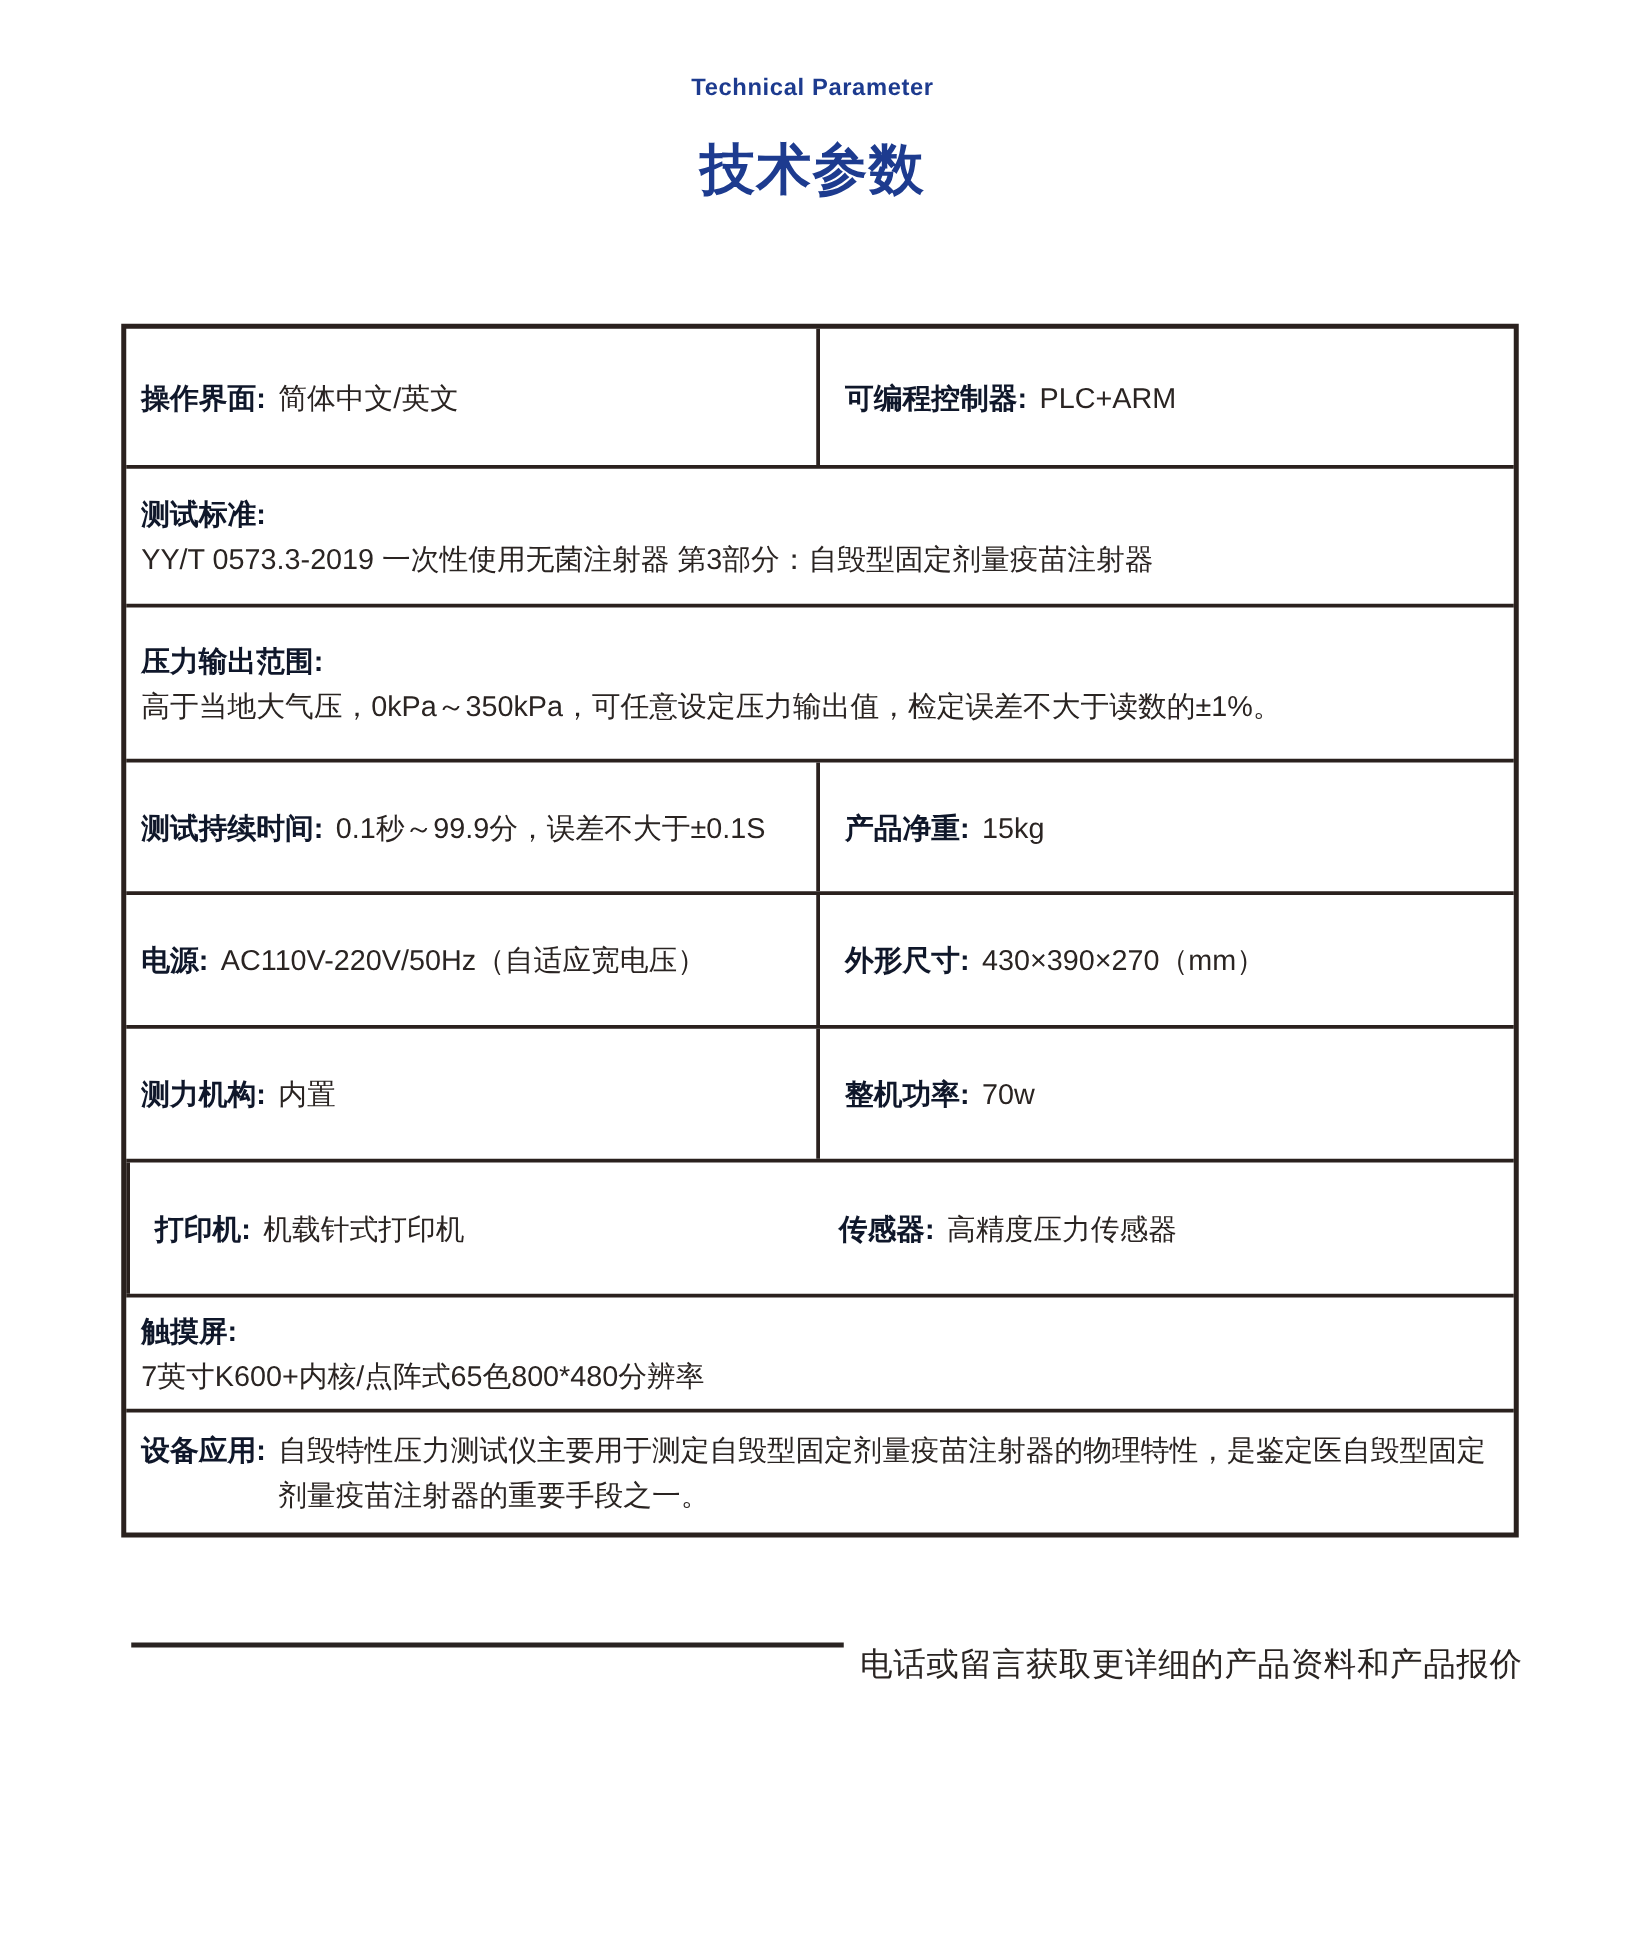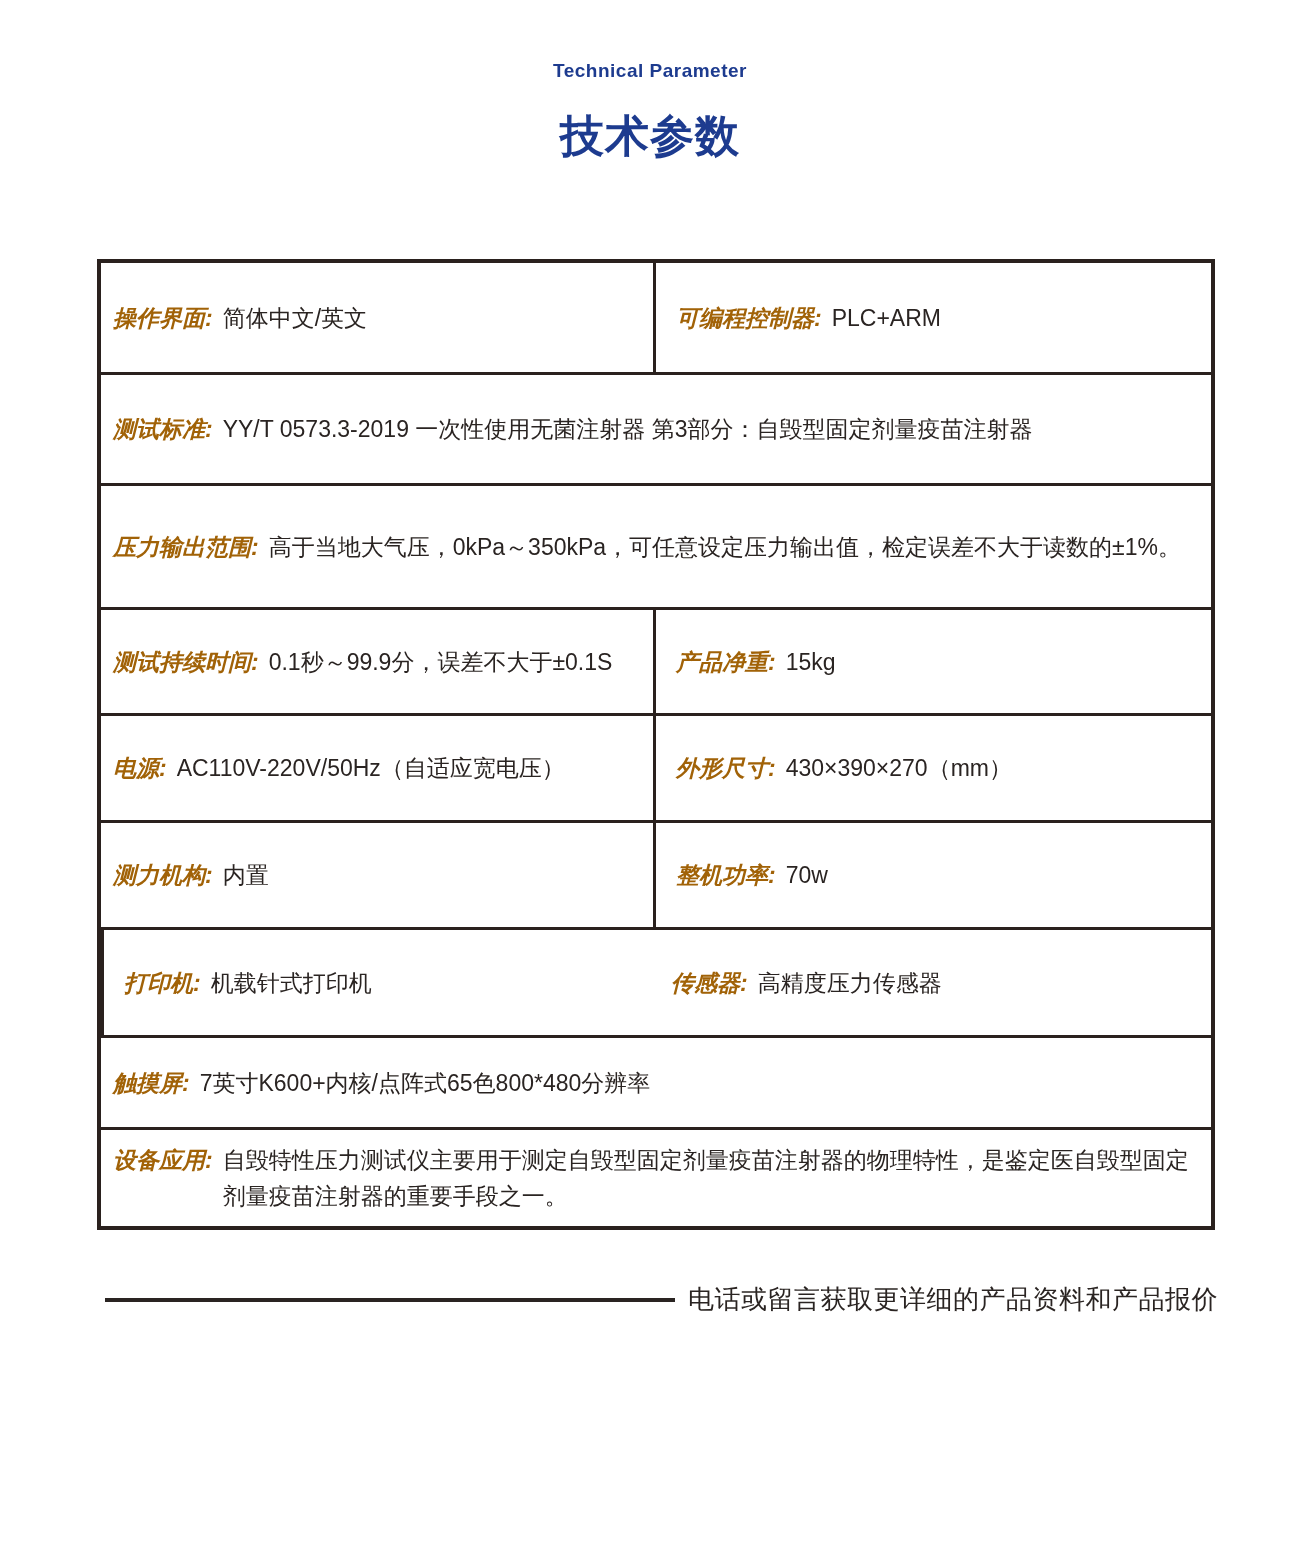--- a/index.html
+++ b/index.html
@@ -28,29 +28,29 @@
   .t-row { display:flex; box-sizing:border-box; }
   .t-row + .t-row { border-top:3px solid #2a211e; }
   .t-cell {
     display:flex; align-items:center; box-sizing:border-box;
     padding-left:12px; overflow:hidden;
   }
   .cell-left  { width:552px; flex:none; }
   .cell-right { flex:1 1 auto; border-left:3px solid #2a211e; padding-left:20px; }
   .cell-full  { flex:1 1 auto; padding-right:6px; }
   .pair { display:flex; align-items:baseline; font-size:23px; line-height:36px; }
-  .oneline .pair { white-space:nowrap; }
-  .label { color:#a16207; font-weight:700; white-space:nowrap; margin-right:10px; flex:none;font-style:italic; }
+  .oneline .pair { white-space:nowrap;flex-direction:column; }
+  .label { color:#0f172a; font-weight:700; white-space:nowrap; margin-right:10px; flex:none; }
   .value { color:#2a2422; font-weight:500; }
   .footer {
     display:flex; align-items:center;
     margin:52px 0 0 105px;
   }
   .divider-line { width:570px; height:4px; background:#2a2422; flex:none; }
-  .cta { margin-left:13px; font-size:26px; font-weight:500; color:#2a2422; letter-spacing:0.5px; }
+  .cta { margin-left:13px; font-size:26px; font-weight:500; color:#2a2422; letter-spacing:0.5px;margin-top:32px; }
 </style>
 </head>
 <body>
 
 <div class="header">
   <div class="subtitle">Technical Parameter</div>
   <div class="title">技术参数</div>
 </div>
 
 <div class="param-table">

